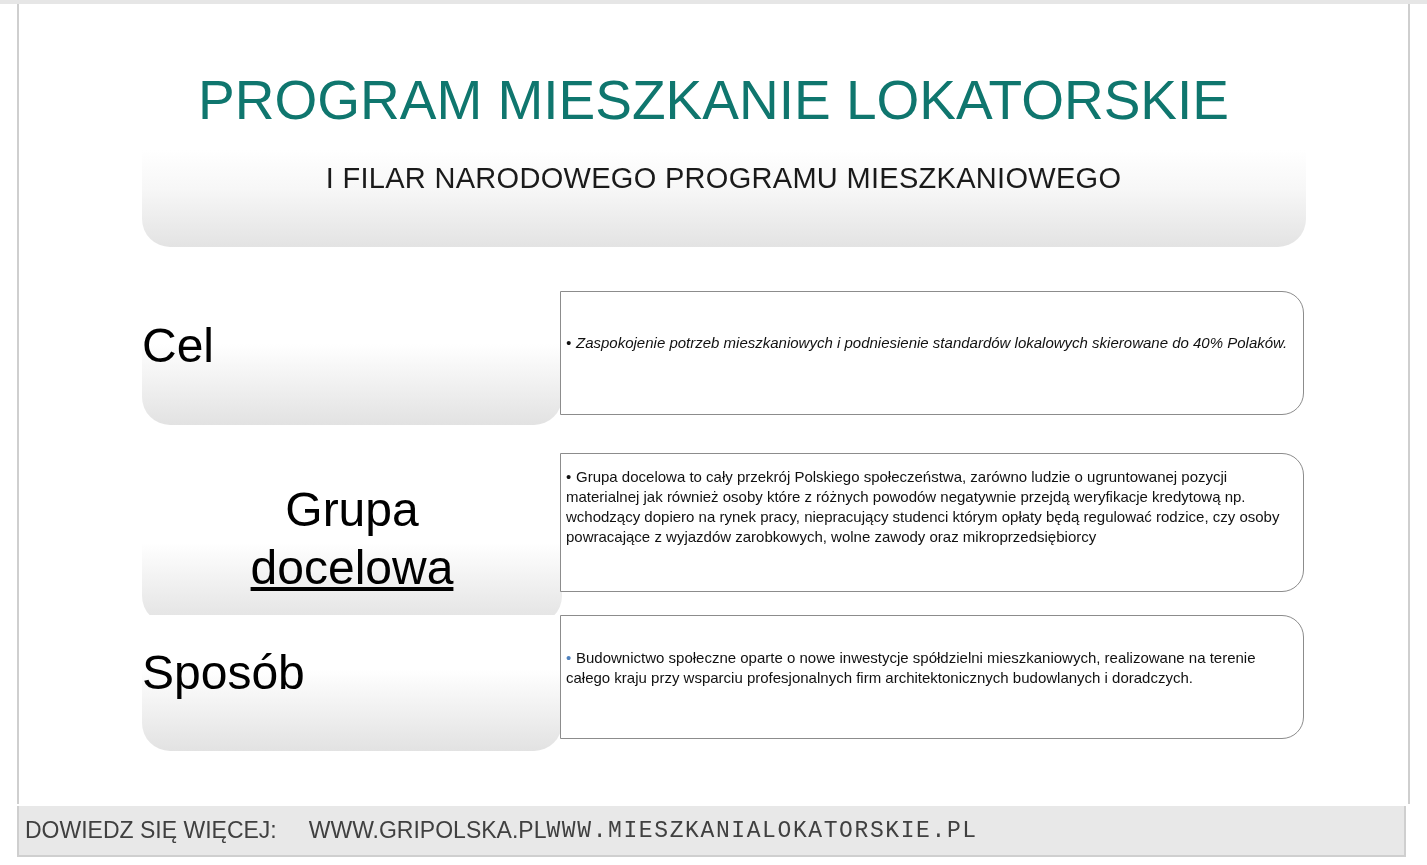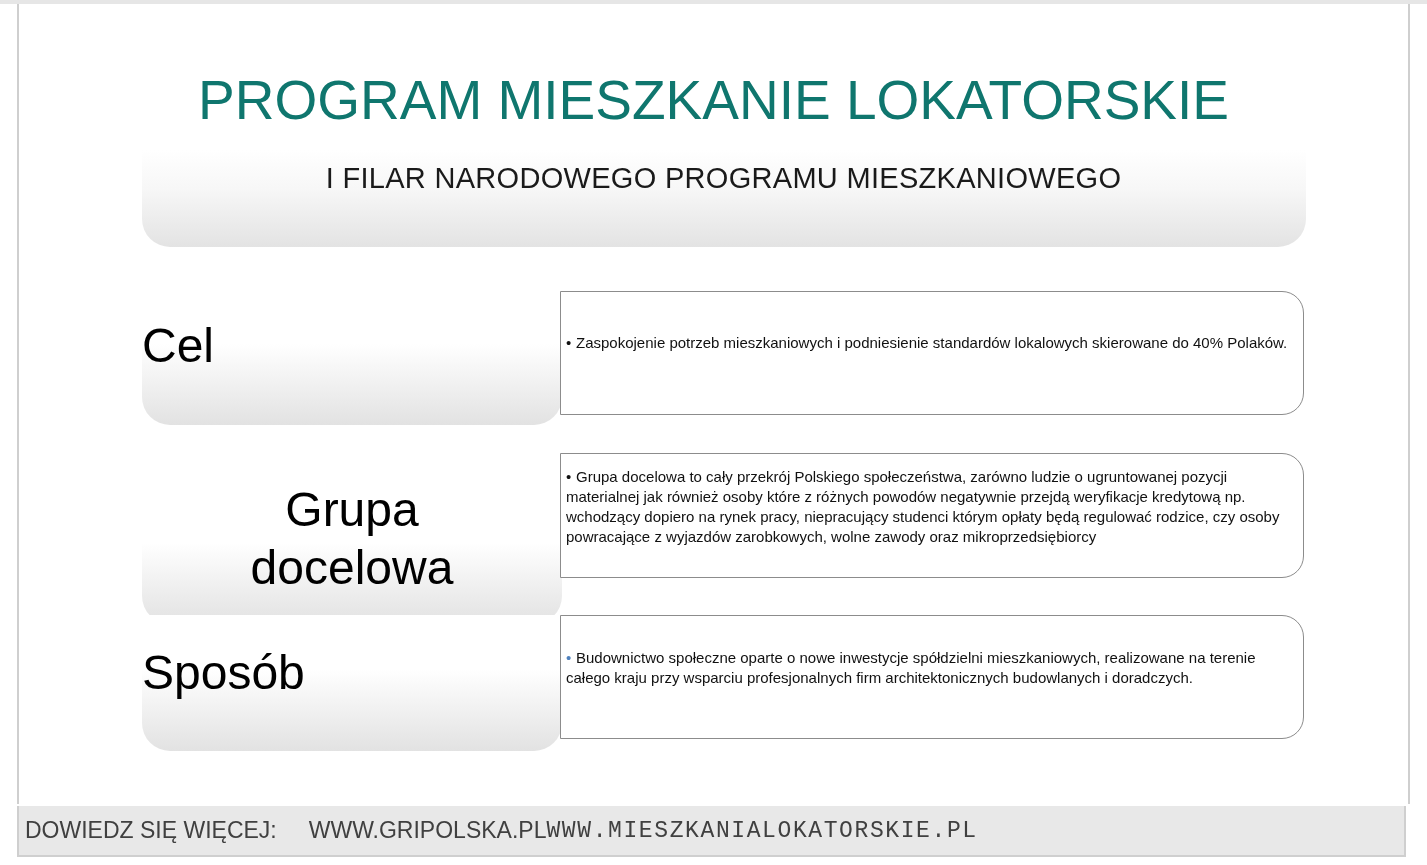--- a/index.html
+++ b/index.html
@@ -58,30 +58,30 @@
 
 <div class="title">PROGRAM MIESZKANIE LOKATORSKIE</div>
 
 <div class="subtitle-box"></div>
 <div class="subtitle">I FILAR NARODOWEGO PROGRAMU MIESZKANIOWEGO</div>
 
 <div class="label-box" style="top:290px;height:135px;">
   <span style="position:relative;top:-12px;">Cel</span>
 </div>
 <div class="content-box" style="top:291px;height:124px;">
-  <div class="content-text" style="top:41px;">
+  <div class="content-text" style="top:41px;font-style:italic;">
     <span class="bullet">•</span><span>Zaspokojenie potrzeb mieszkaniowych i podniesienie standardów  lokalowych  skierowane do 40% Polaków.</span>
   </div>
 </div>
 
 <div class="label-box" style="top:453px;height:135px;flex-direction:column;margin-top:36px;">
   <span style="position:relative;top:-8px;">Grupa</span>
-  <span style="position:relative;top:-8px;">docelowa</span>
+  <span style="position:relative;top:-8px;text-decoration:underline;">docelowa</span>
 </div>
-<div class="content-box" style="top:453px;height:125px;">
+<div class="content-box" style="top:453px;height:139px;">
   <div class="content-text" style="top:13px;">
     <span class="bullet">•</span><span>Grupa docelowa to cały przekrój Polskiego społeczeństwa, zarówno ludzie o ugruntowanej pozycji materialnej jak również osoby które z  różnych powodów negatywnie przejdą weryfikacje kredytową np. wchodzący dopiero na rynek pracy,  niepracujący studenci którym opłaty będą regulować rodzice, czy osoby powracające z wyjazdów zarobkowych, wolne zawody oraz mikroprzedsiębiorcy</span>
   </div>
 </div>
 
 <div class="label-box" style="top:615px;height:136px;">
   <span style="position:relative;top:-10px;">Sposób</span>
 </div>
 <div class="content-box" style="top:615px;height:124px;">
   <div class="content-text" style="top:32px;">

